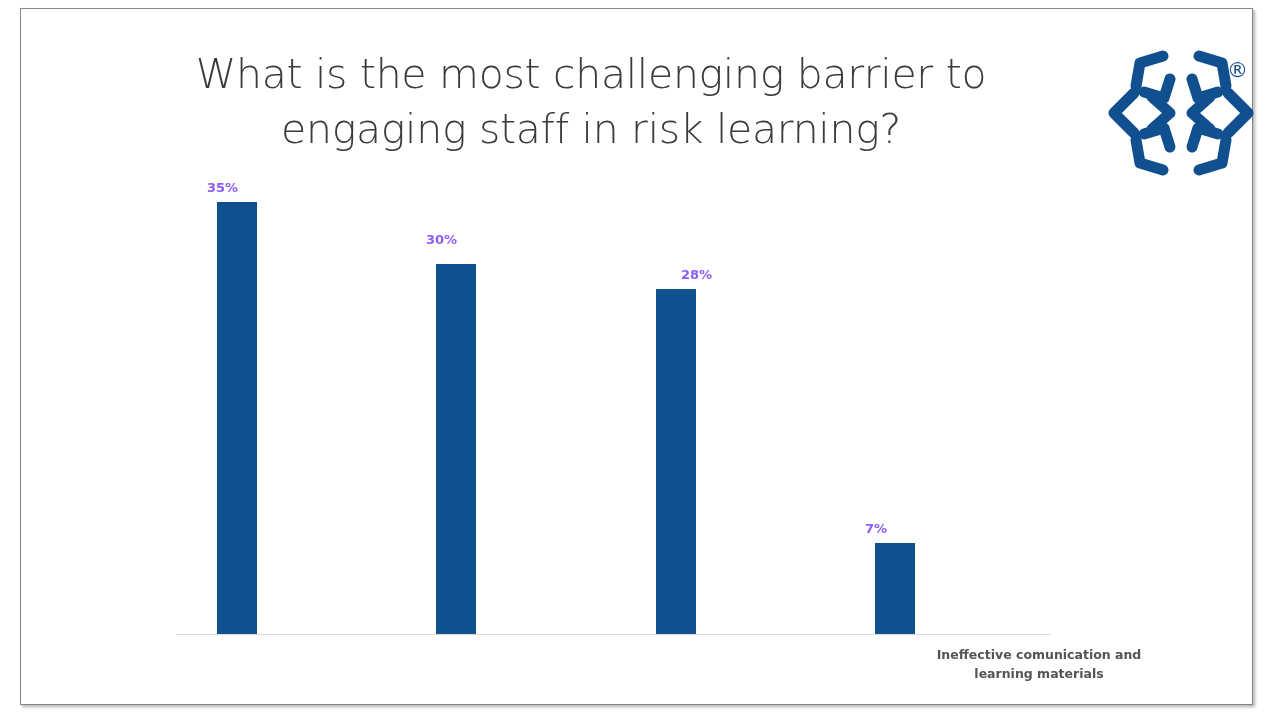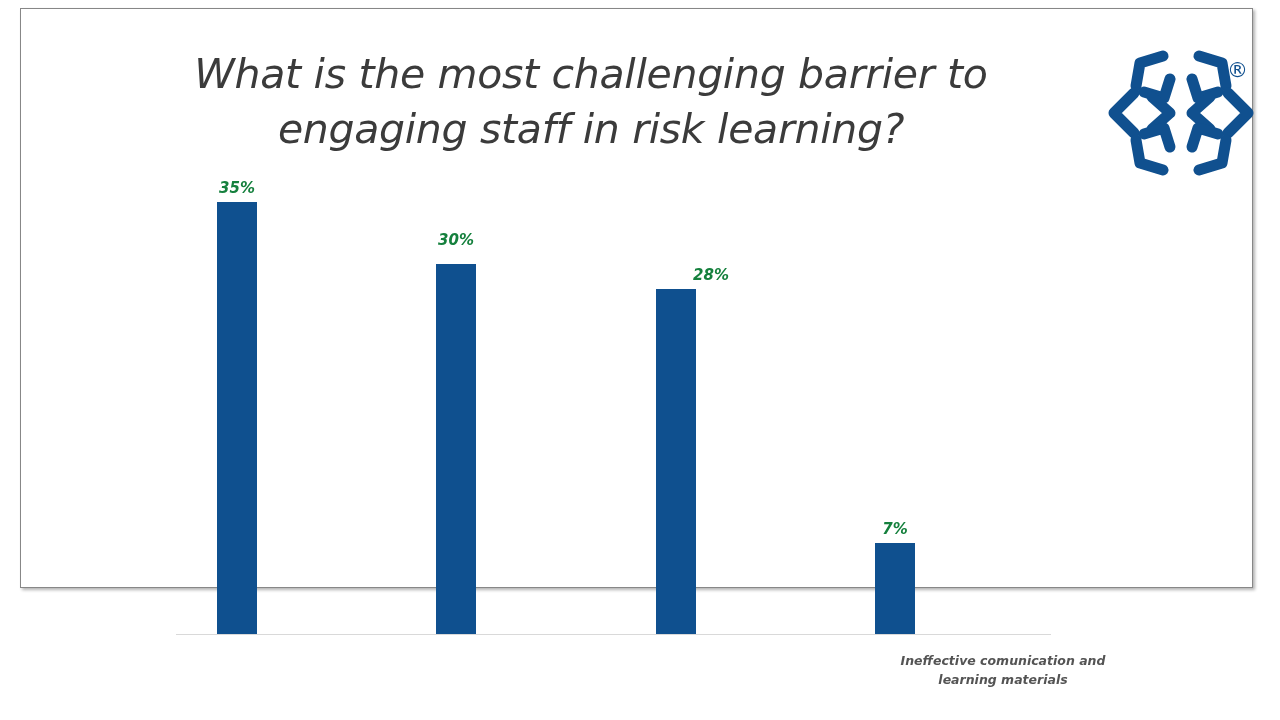--- a/index.html
+++ b/index.html
@@ -10,26 +10,25 @@
     height: 720px;
     overflow: hidden;
     font-family: "Liberation Sans", sans-serif;
   }
 
   #slide-frame {
     position: absolute;
     left: 20px;
     top: 8px;
     width: 1233px;
-    height: 580px;
+    height: 697px;
     background: #ffffff;
     border: 1px solid #878787;
     box-sizing: border-box;
     box-shadow: 2px 2px 3px rgba(0,0,0,0.30);
-    font-style: italic;
   }
 
   
   #slide-title {
     position: absolute;
     left: 120px;
     top: 38px;
     width: 900px;
     text-align: center;
     font-family: "DejaVu Sans", sans-serif;
@@ -80,24 +79,24 @@
 
   .plot-bar {
     position: absolute;
     background: #0f508f;
     box-sizing: border-box;
   }
 
   .bar-value-label {
     position: absolute;
     font-family: "DejaVu Sans", sans-serif;
-    font-size: 15px;
+    font-size: 13px;
     font-weight: bold;
-    color: #15803d;
-    text-align: center;
+    color: #8b5cf6;
+    text-align: left;
     line-height: 1;
     white-space: nowrap;
   }
 
   .category-label {
     position: absolute;
     top: 636px;
     font-family: "DejaVu Sans", sans-serif;
     font-size: 12.5px;
     font-weight: bold;
@@ -153,19 +152,19 @@
     <div class="plot-bar" style="left:415px; top:255px; width:40px; height:370px;"></div>
     <div class="bar-value-label" style="left:405px; top:224px; width:60px;">30%</div>
     <div class="category-label" style="left:365px; width:340px;">
     </div>
 
     <div class="plot-bar" style="left:635px; top:280px; width:40px; height:345px;"></div>
     <div class="bar-value-label" style="left:660px; top:259px; width:60px;">28%</div>
 
     <div class="plot-bar" style="left:854px; top:534px; width:40px; height:91px;"></div>
     <div class="bar-value-label" style="left:844px; top:513px; width:60px;">7%</div>
-    <div class="category-label" style="left:812px; width:340px;margin-top:6px;">
+    <div class="category-label" style="left:848px; width:340px;">
       <div>Ineffective comunication and</div>
       <div>learning materials</div>
     </div>
 
   </div>
 </div>
 
 </body></html>

